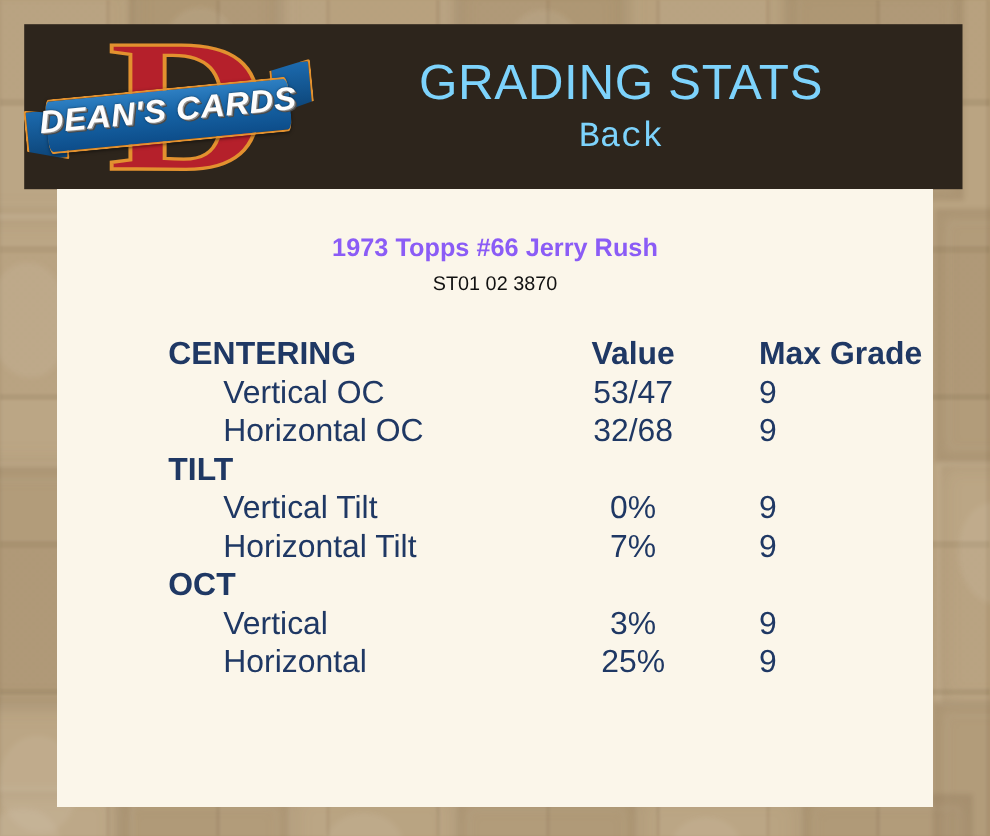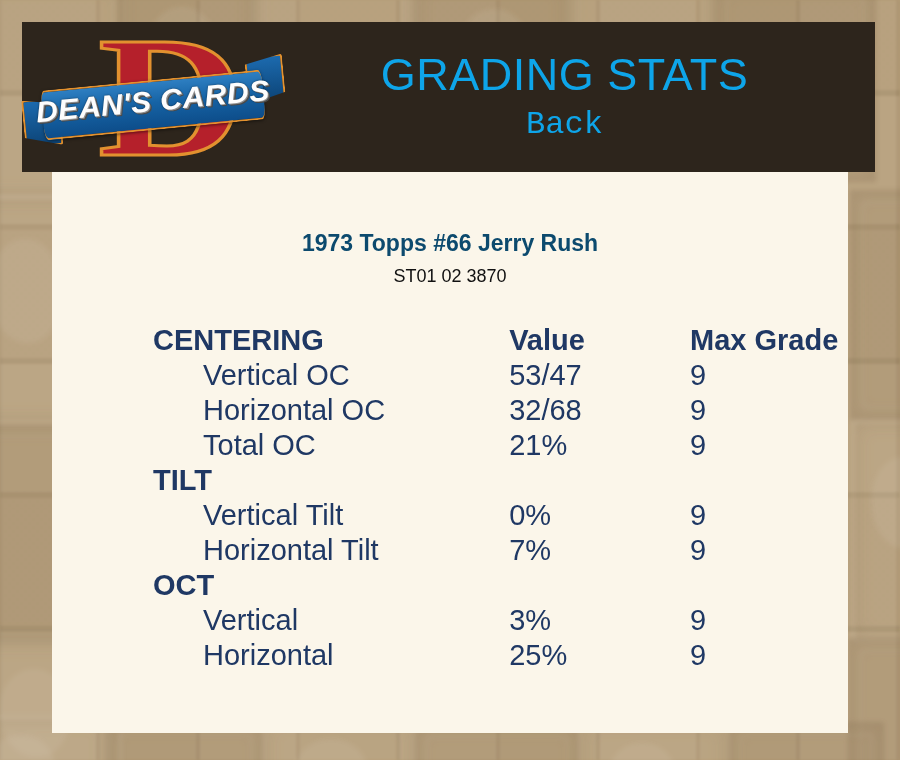--- a/index.html
+++ b/index.html
@@ -146,21 +146,21 @@
       2px 2px 0 #4a4a4a,
       0 0 2px rgba(0,0,0,0.6);
     transform: scaleX(1.04);
   }
 
   
   #header-titles {
     flex: 1;
     text-align: center;
     padding-right: 30px;
-    color: #0ea5e9;
+    color: #7dd3fc;
   }
   #header-title {
     font-size: 45px;
     line-height: 54px;
     letter-spacing: 0.5px;
   }
   #header-subtitle {
     font-size: 32px;
     line-height: 42px;
     margin-top: 2px;
@@ -174,22 +174,22 @@
     top: 172px;
     width: 796px;
     height: 561px;
     background: #fbf6ea;
   }
 
   #card-title {
     text-align: center;
     font-size: 23px;
     font-weight: bold;
-    color: #0c4a6e;
-    margin-top: 58px;
+    color: #8b5cf6;
+    margin-top: 40px;
   }
   #card-serial {
     text-align: center;
     font-size: 18px;
     color: #111111;
     margin-top: 9px;
   }
 
   
   #stats-table {
@@ -198,21 +198,21 @@
     border-collapse: collapse;
     color: #1f3864;
   }
   #stats-table td {
     padding: 0;
     height: 35px;
     vertical-align: middle;
     font-size: 29px;
   }
   .col-label  { width: 420px; padding-left: 101px !important; }
-  .col-value  { width: 170px; text-align: left; padding-right: 48px !important; }
+  .col-value  { width: 170px; text-align: center; padding-right: 48px !important; }
   .col-grade  { width: 206px; text-align: left; }
 
   .section-row td { font-weight: bold; }
   .section-row .col-label { padding-left: 101px !important; }
   .header-row td { font-weight: bold; }
   .data-row .col-label { padding-left: 151px !important; }
 </style>
 </head>
 <body>
 
@@ -315,25 +315,20 @@
       <tr class="data-row">
         <td class="col-label">Vertical OC</td>
         <td class="col-value">53/47</td>
         <td class="col-grade">9</td>
       </tr>
       <tr class="data-row">
         <td class="col-label">Horizontal OC</td>
         <td class="col-value">32/68</td>
         <td class="col-grade">9</td>
       </tr>
-      <tr class="data-row">
-        <td class="col-label">Total OC</td>
-        <td class="col-value">21%</td>
-        <td class="col-grade">9</td>
-      </tr>
 
       <tr class="section-row">
         <td class="col-label">TILT</td>
         <td class="col-value"></td>
         <td class="col-grade"></td>
       </tr>
       <tr class="data-row">
         <td class="col-label">Vertical Tilt</td>
         <td class="col-value">0%</td>
         <td class="col-grade">9</td>

